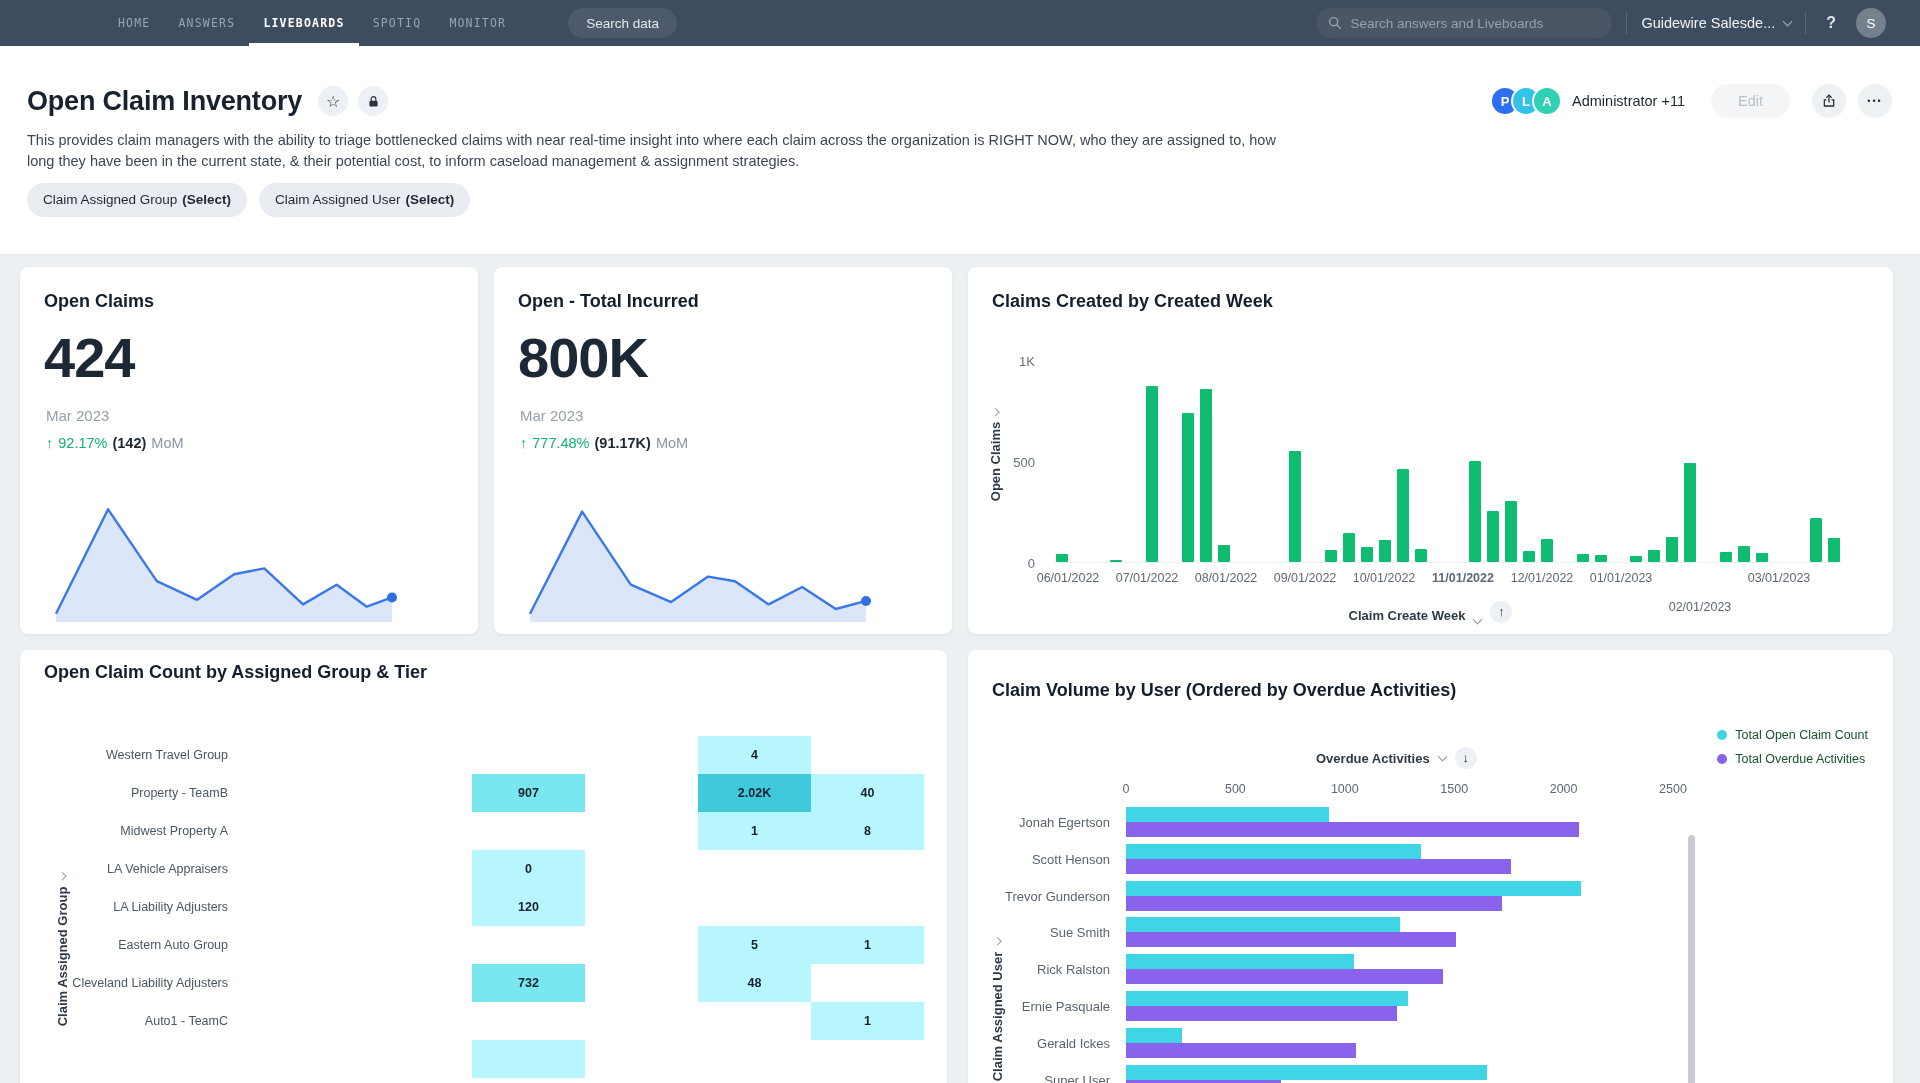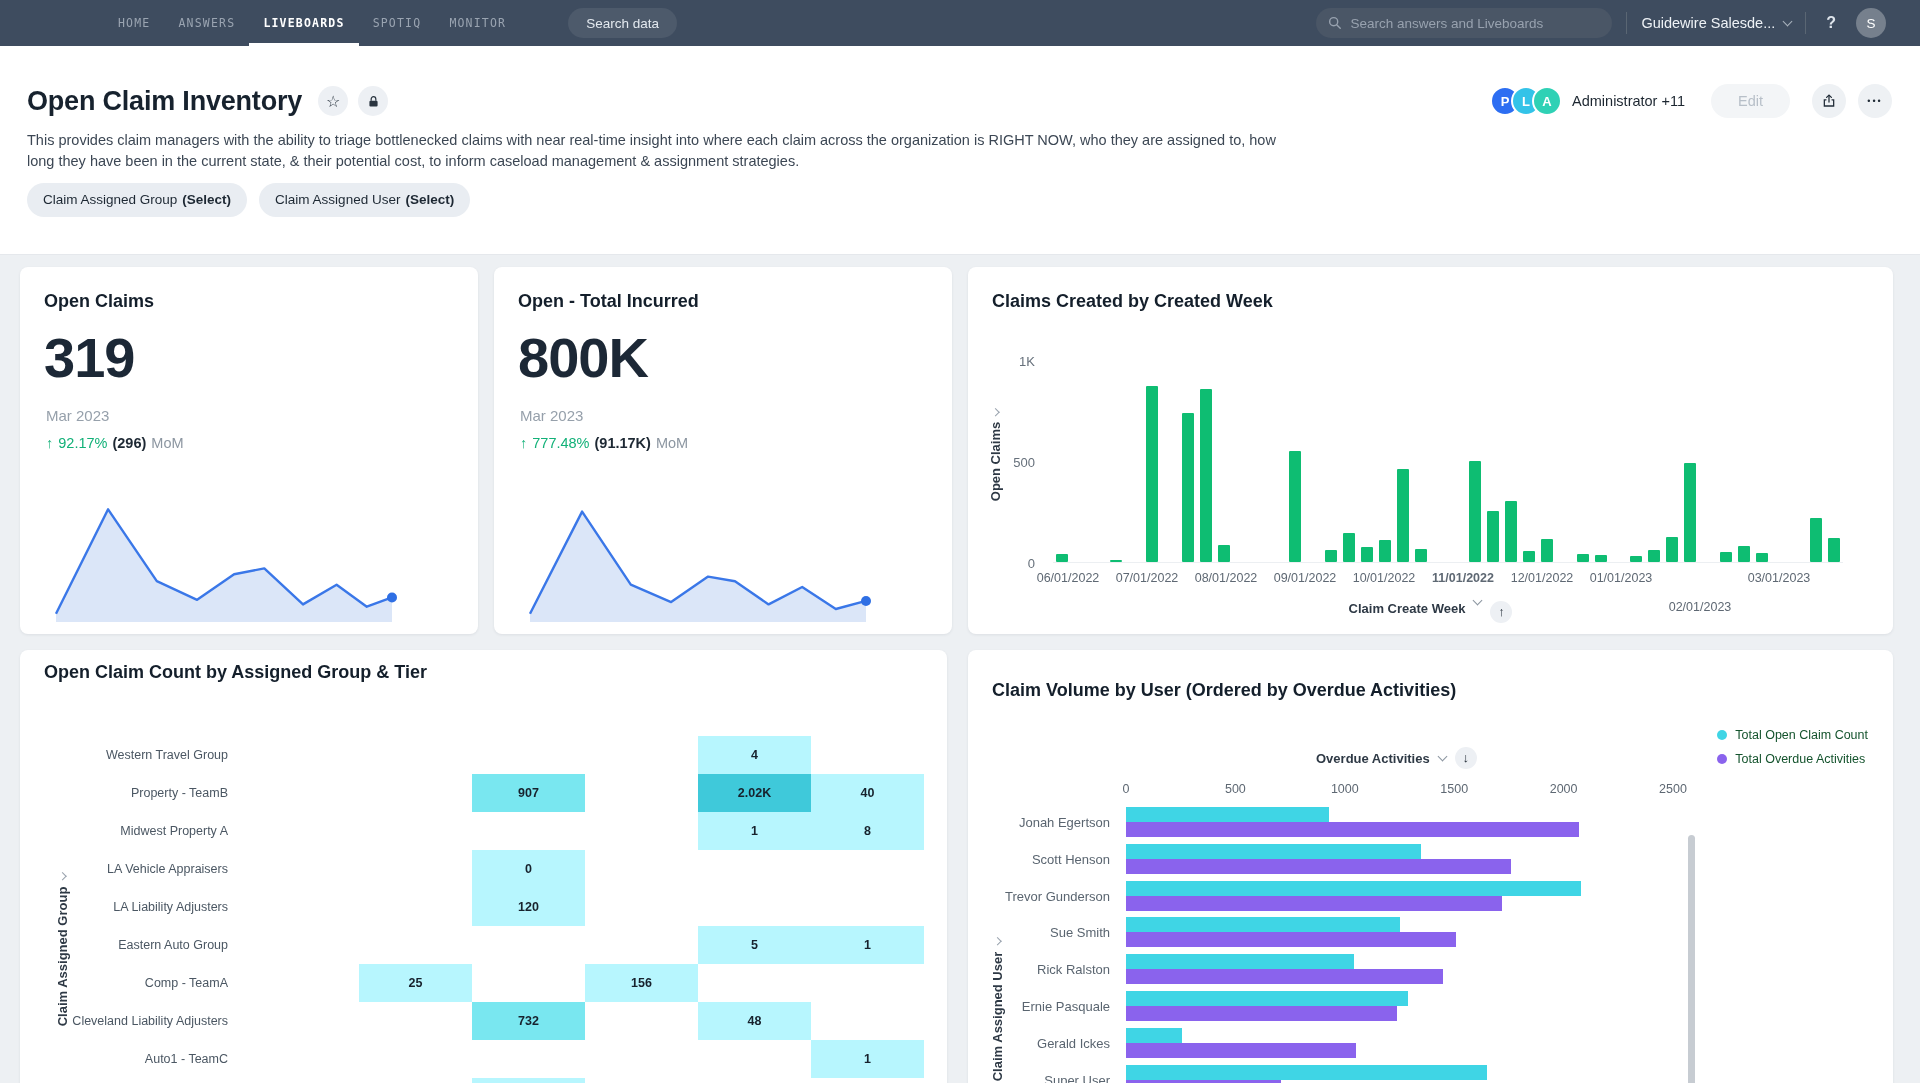--- a/index.html
+++ b/index.html
@@ -73,21 +73,21 @@
     color:#2e3945; white-space:nowrap; display:flex; align-items:center; gap:7px; cursor:pointer; }
   .rot-caret { width:6px; height:6px; border-right:1.8px solid #98a2ad; border-bottom:1.8px solid #98a2ad; transform:rotate(45deg); }
 
   
   .ytick { position:absolute; left:30px; width:37px; text-align:right; font-size:13px; color:#66707b; }
   .week-bars { position:absolute; left:85px; top:94px; width:790px; height:202px; display:flex; align-items:flex-end;
     border-bottom:1px solid #eceff2; }
   .wslot { flex:1; display:flex; justify-content:center; align-items:flex-end; height:100%; }
   .wbar { width:12px; background:#0ebd72; border-radius:1px; cursor:pointer; }
   .mlab { position:absolute; transform:translateX(-50%); font-size:12.5px; color:#5e6873; white-space:nowrap; }
-  .axis-ctl { position:absolute; left:0; width:100%; display:flex; align-items:flex-start; justify-content:center;
+  .axis-ctl { position:absolute; left:0; width:100%; display:flex; align-items:flex-end; justify-content:center;
     gap:9px; font-size:13px; font-weight:600; color:#2e3945; }
   .circle-btn { width:22px; height:22px; border-radius:50%; border:none; background:#edf0f4; color:#1c2630;
     font-size:13px; display:flex; align-items:center; justify-content:center; cursor:pointer; padding-bottom:2px; }
 
   
   .heat-rows { position:absolute; left:24px; top:86px; right:23px; }
   .hrow { position:relative; height:38px; }
   .hlabel { position:absolute; left:0; top:0; width:184px; height:100%; display:flex; align-items:center;
     justify-content:flex-end; font-size:12.5px; color:#4b5763; }
   .hcell { position:absolute; top:0; height:38px; width:113px; display:flex; align-items:center; justify-content:center;
@@ -180,26 +180,26 @@
         </div>
         <div class="chip">
           <span>Claim Assigned User</span>
           <b>(Select)</b>
         </div>
       </div>
   </header>
 
   <section class="card" style="left:20px; top:267px; width:458px; height:367px;">
     <div class="card-title">Open Claims</div>
-    <div class="kpi-value">319</div>
+    <div class="kpi-value">424</div>
     <div class="kpi-period">Mar 2023</div>
     <div class="kpi-change">
       <span class="green">↑</span>
       <span class="green">92.17%</span>
-      <span class="abs">(296)</span>
+      <span class="abs">(142)</span>
       <span>MoM</span>
     </div>
     <svg class="spark" id="spark-0" width="352" height="142">
         <path d="M6.0 129.7 L58.1 25.3 L106.8 97.2 L147.1 115.8 L184.1 90.2 L214.3 84.4 L253.0 120.4 L286.6 100.7 L316.8 122.7 L342.0 113.4 L342 138 L6 138 Z" fill="#dbe6f8"></path>
         <path d="M6.0 129.7 L58.1 25.3 L106.8 97.2 L147.1 115.8 L184.1 90.2 L214.3 84.4 L253.0 120.4 L286.6 100.7 L316.8 122.7 L342.0 113.4" fill="none" stroke="#3a77e8" stroke-width="2.4" stroke-linejoin="round"></path>
         <circle cx="342" cy="113.44" r="5" fill="#2f6fe4"></circle>
       </svg>
   </section>
 
   <section class="card" style="left:494px; top:267px; width:458px; height:367px;">
@@ -410,25 +410,20 @@
         <div class="hrow">
           <div class="hlabel">LA Liability Adjusters</div>
           <div class="hcell" style="left: 428px; background: rgb(183, 246, 254);">120</div>
         </div>
         <div class="hrow">
           <div class="hlabel">Eastern Auto Group</div>
           <div class="hcell" style="left: 654px; background: rgb(183, 246, 254);">5</div>
           <div class="hcell" style="left: 767px; background: rgb(183, 246, 254);">1</div>
         </div>
         <div class="hrow">
-          <div class="hlabel">Comp - TeamA</div>
-          <div class="hcell" style="left: 315px; background: rgb(183, 246, 254);">25</div>
-          <div class="hcell" style="left: 541px; background: rgb(183, 246, 254);">156</div>
-        </div>
-        <div class="hrow">
           <div class="hlabel">Cleveland Liability Adjusters</div>
           <div class="hcell" style="left: 428px; background: rgb(121, 231, 240);">732</div>
           <div class="hcell" style="left: 654px; background: rgb(183, 246, 254);">48</div>
         </div>
         <div class="hrow">
           <div class="hlabel">Auto1 - TeamC</div>
           <div class="hcell" style="left: 767px; background: rgb(183, 246, 254);">1</div>
         </div>
         <div class="hrow">
           <div class="hlabel"></div>

